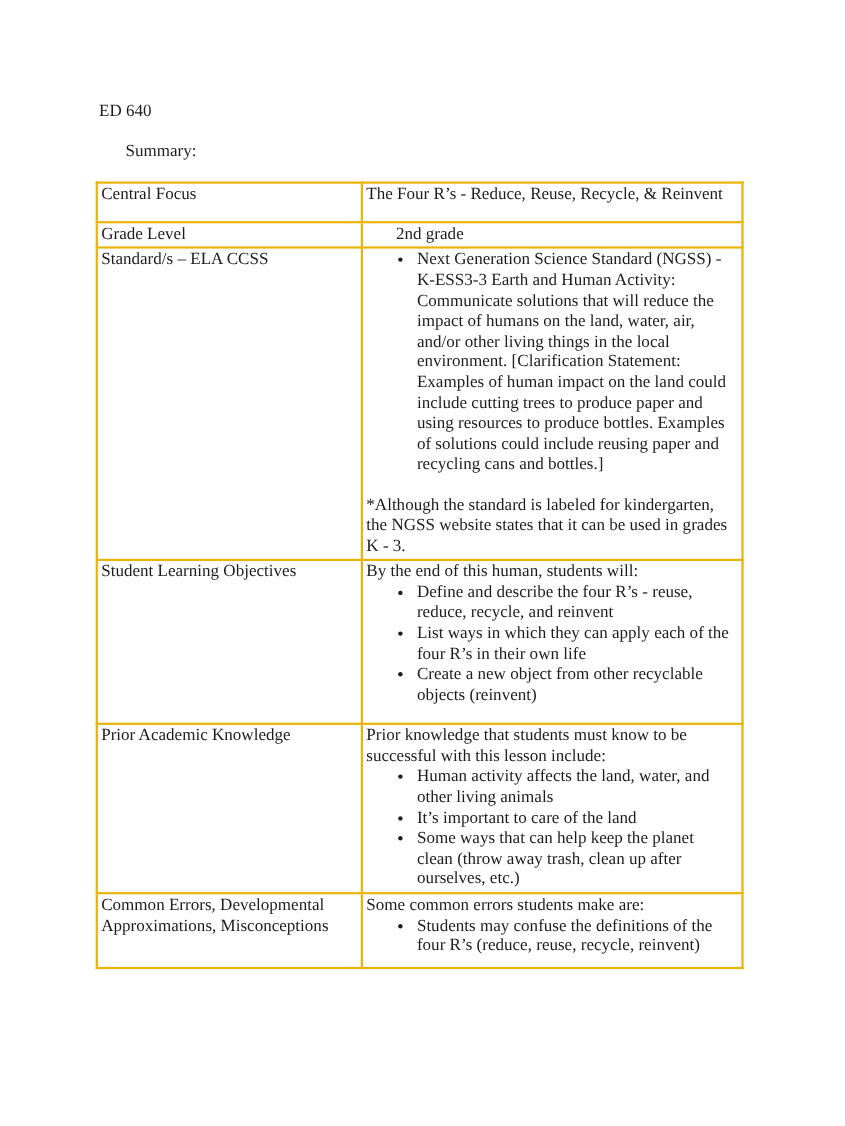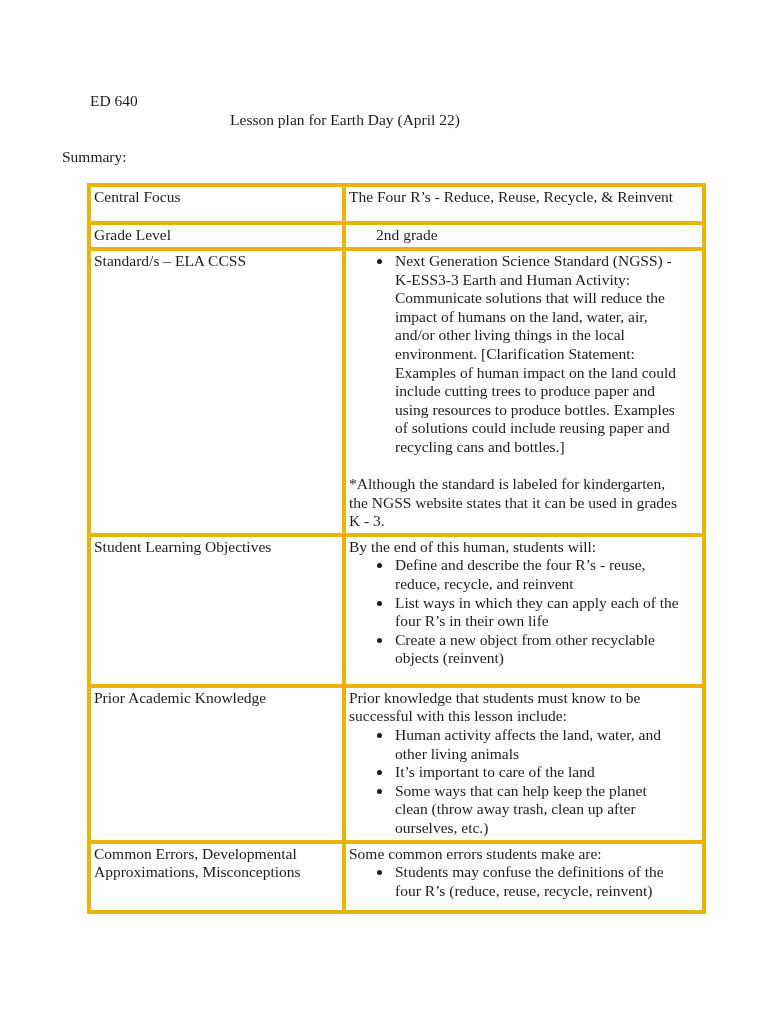--- a/index.html
+++ b/index.html
@@ -21,33 +21,33 @@
   }
   .byline {
     margin-left: 90px;
   }
   .title-block {
     margin-left: 90px;
     width: 510px;
     text-align: center;
   }
   .summary {
-    margin-left: 62px;
+    margin-left: 114px;
     margin-top: 18.6px;
   }
   table.lesson {
     border-collapse: collapse;
     table-layout: fixed;
     margin: 17px 0 0 87px;
     width: 575px;
   }
   table.lesson td {
-    border: 4px solid #eab308;
+    border: 2px solid #eab308;
     vertical-align: top;
-    padding: 1px 20px 2px 3px;
+    padding: 1px 8px 2px 3px;
   }
   td.label-cell { width: 228px; }
   td.content-cell { width: 333px; }
   .indented { padding-left: 27px; }
   ul.bullets {
     margin: 0;
     padding-left: 44px;
     list-style-type: disc;
   }
   ul.bullets li {
@@ -63,21 +63,20 @@
   .row-5 td { height: 63px; }
 </style>
 </head>
 <body>
 
 <div class="doc">
   <div class="byline">
     <div>ED 640</div>
   </div>
   <div class="title-block">
-    <div>Lesson plan for Earth Day (April 22)</div>
   </div>
   <div class="summary">Summary:</div>
 
   <table class="lesson">
     <tbody>
         <tr class="row-0">
           <td class="label-cell">Central Focus</td>
           <td class="content-cell">
             <div>The Four R’s - Reduce, Reuse, Recycle, &amp; Reinvent</div>
           </td>

